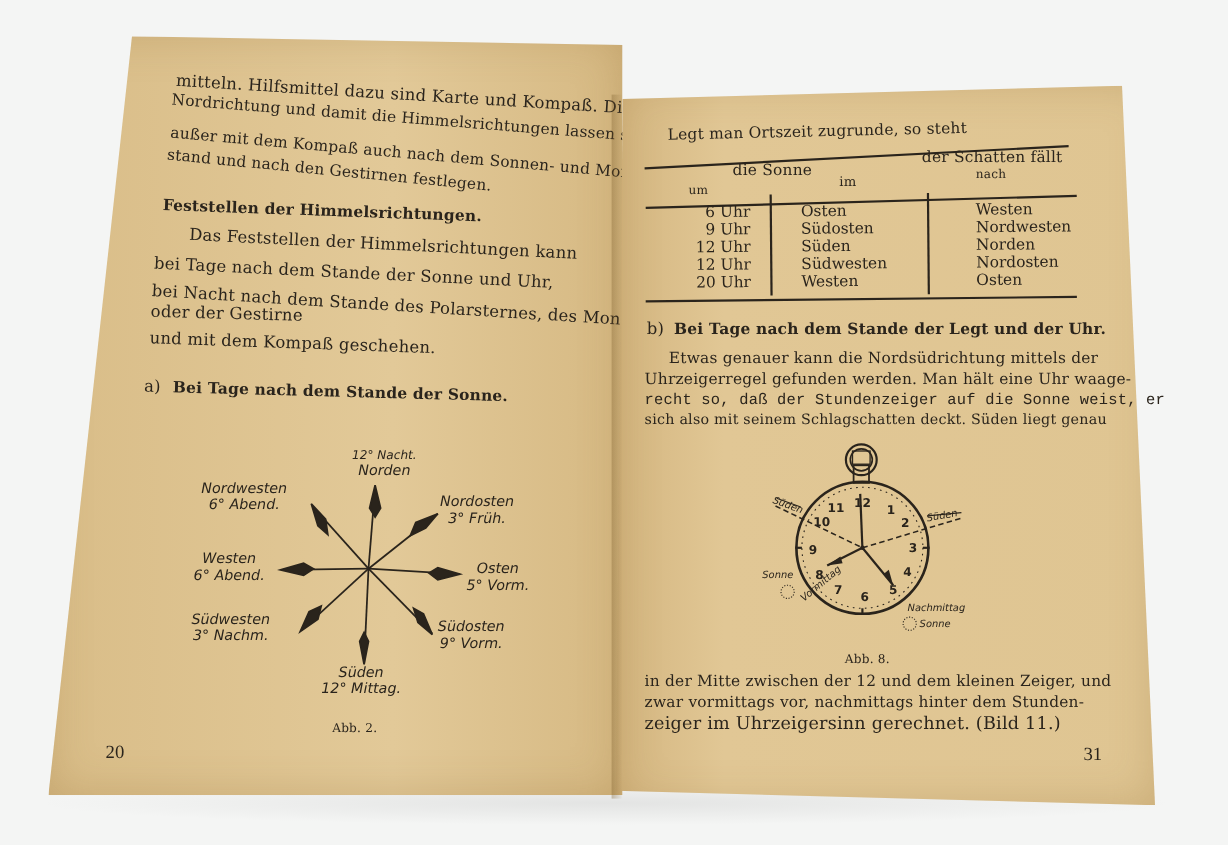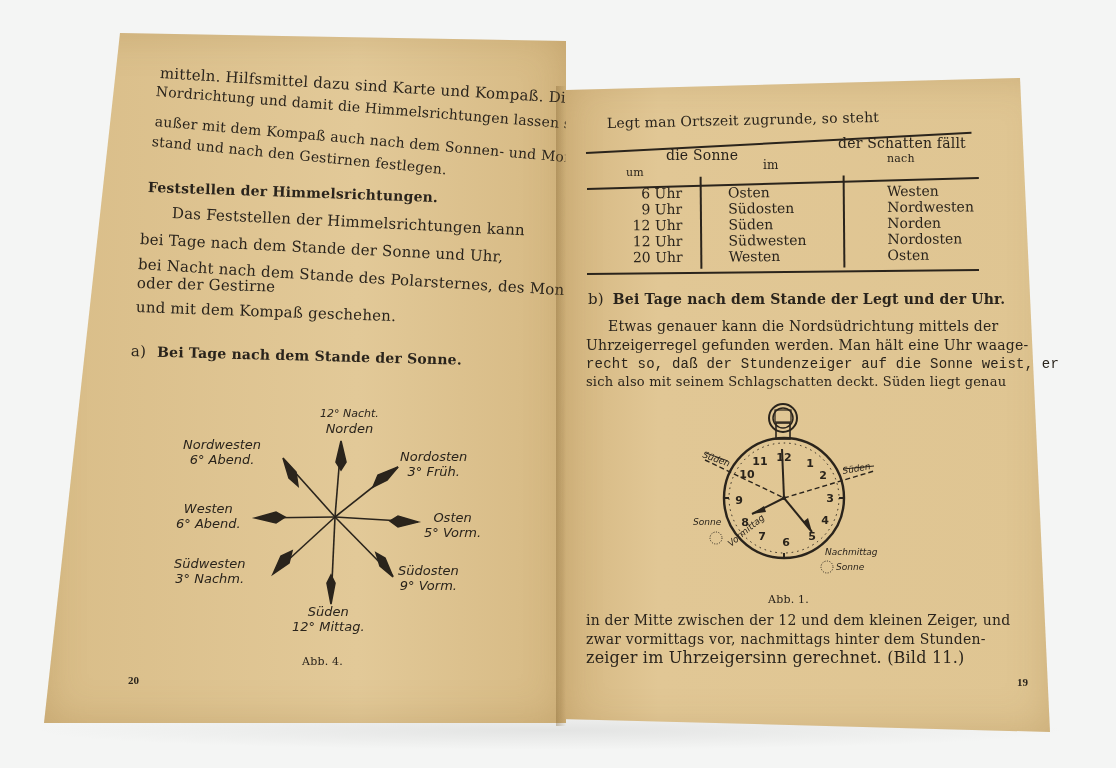--- a/index.html
+++ b/index.html
@@ -29,21 +29,21 @@
     background: linear-gradient(90deg, #d4b680 0%, #e1c795 20%, #dfc592 100%);
   }
   .gutter {
     position: absolute; left: 556px; top: 86px; width: 10px; height: 640px;
     background: linear-gradient(90deg, rgba(120,90,40,0.35), rgba(120,90,40,0));
   }
   .txt { position: absolute; font-size: 15px; line-height: 20px; white-space: nowrap; letter-spacing: 0.2px; }
   .bold { font-weight: bold; }
   .small { font-size: 11px; }
   .hand { font-family: "DejaVu Sans", sans-serif; font-style: italic; font-size: 13px; line-height: 15px; position: absolute; text-align: center; white-space: nowrap; }
-  .pnum { position: absolute; font-family: "Liberation Serif", serif; font-size: 11px; font-weight: bold; margin-left: 32px; }
+  .pnum { position: absolute; font-family: "Liberation Serif", serif; font-size: 17px; font-weight: normal; }
   table.sun {
     position: absolute; left: 588px; top: 176px; width: 392px; border-collapse: collapse;
     font-size: 14px; line-height: 16px; transform: rotate(-0.5deg);
   }
   table.sun td { vertical-align: top; padding: 8px 6px 4px; }
   table.sun td.c1 { text-align: right; width: 110px; padding-right: 18px; }
   table.sun td.c2 { border-left: 2px solid #2a241c; border-right: 2px solid #2a241c; width: 120px; padding-left: 26px; }
   table.sun td.c3 { padding-left: 42px; }
   .rule { position: absolute; height: 2px; background: #2a241c; transform-origin: left center; }
   svg { position: absolute; overflow: visible; }
@@ -122,21 +122,21 @@
   </div>
   <div class="hand" style="left:398px;top:563px;">
     <div>Südosten</div>
     <div>9° Vorm.</div>
   </div>
   <div class="hand" style="left:292px;top:604px;">
     <div>Süden</div>
     <div>12° Mittag.</div>
   </div>
 
-  <div class="txt small" style="left:302px;top:652px;">Abb. 4.</div>
+  <div class="txt small" style="left:302px;top:652px;">Abb. 2.</div>
   <div class="pnum" style="left:96px;top:674px;">20</div>
 </div>
 
 <div class="page page-right"></div>
 <div class="gutter"></div>
 
 <div>
   <div class="txt" style="left:607px;top:113px;transform:rotate(-1.3deg);transform-origin:left;font-size:14px;">Legt man Ortszeit zugrunde, so steht</div>
   <div class="rule" style="left:586px;top:152px;width:386px;transform:rotate(-3deg);"></div>
 
@@ -234,20 +234,20 @@
     <g font-family="DejaVu Sans, sans-serif" font-size="9" font-style="italic" fill="#2a241c">
       <text x="702" y="457" transform="rotate(20 702 457)">Süden</text>
       <text x="843" y="474" transform="rotate(-10 843 474)">Süden</text>
       <text x="693" y="525">Sonne</text>
       <text x="731" y="547" transform="rotate(-40 731 547)">Vormittag</text>
       <text x="825" y="555">Nachmittag</text>
       <text x="836" y="570">Sonne</text>
     </g>
   </svg>
 
-  <div class="txt small" style="left:768px;top:590px;">Abb. 1.</div>
+  <div class="txt small" style="left:768px;top:590px;">Abb. 8.</div>
 
   <div class="txt" style="left:586px;top:610px;font-size:14px;">in der Mitte zwischen der 12 und dem kleinen Zeiger, und</div>
   <div class="txt" style="left:586px;top:629px;font-size:14px;text-align:center;">zwar vormittags vor, nachmittags hinter dem Stunden-</div>
   <div class="txt" style="left:586px;top:648px;font-size:16px;">zeiger im Uhrzeigersinn gerechnet. (Bild 11.)</div>
 
-  <div class="pnum" style="left:985px;top:676px;">19</div>
+  <div class="pnum" style="left:985px;top:676px;">31</div>
 </div>
 
 </body></html>

